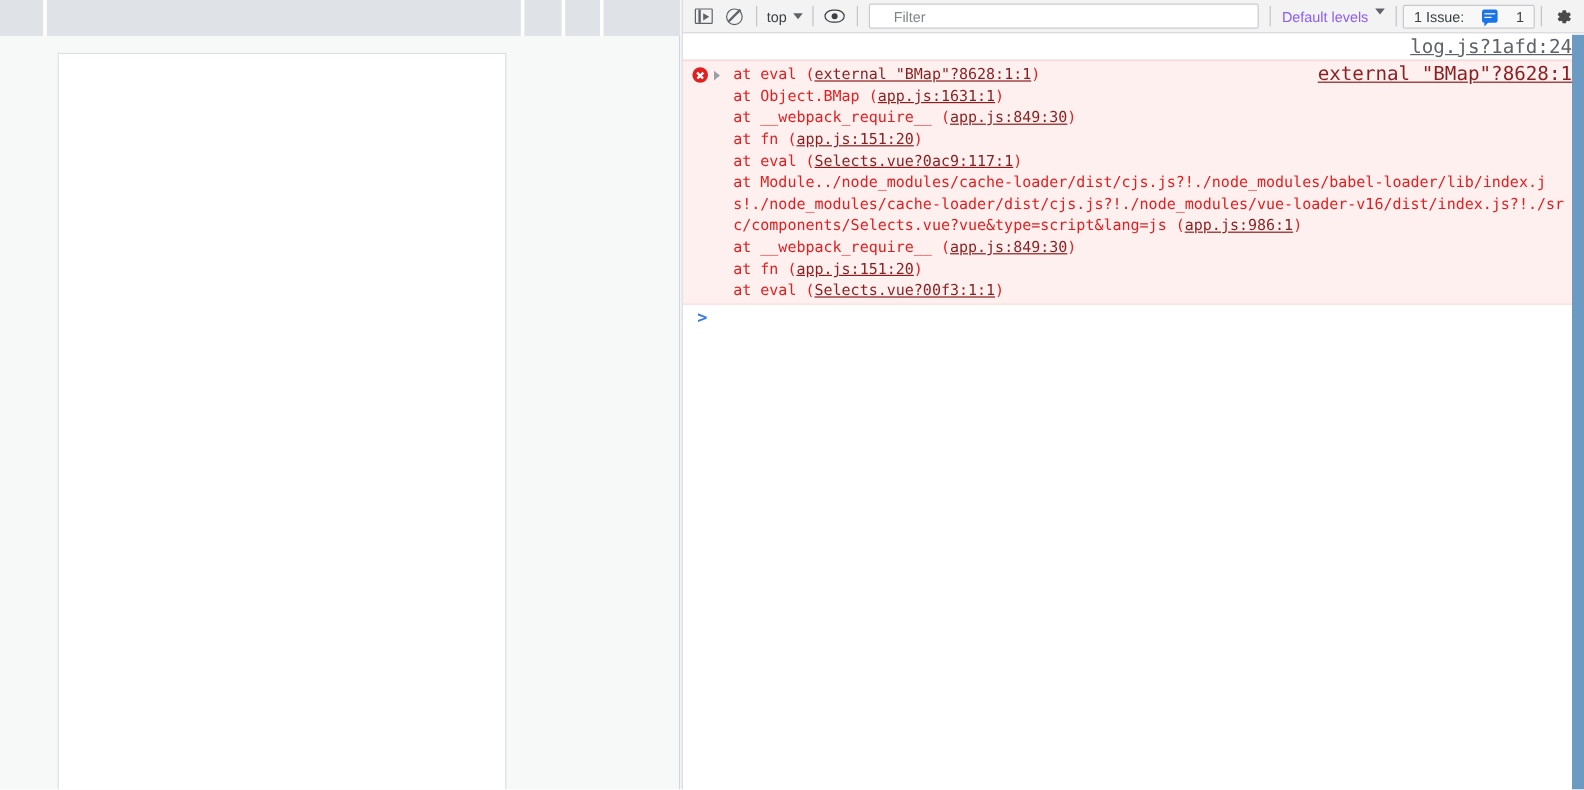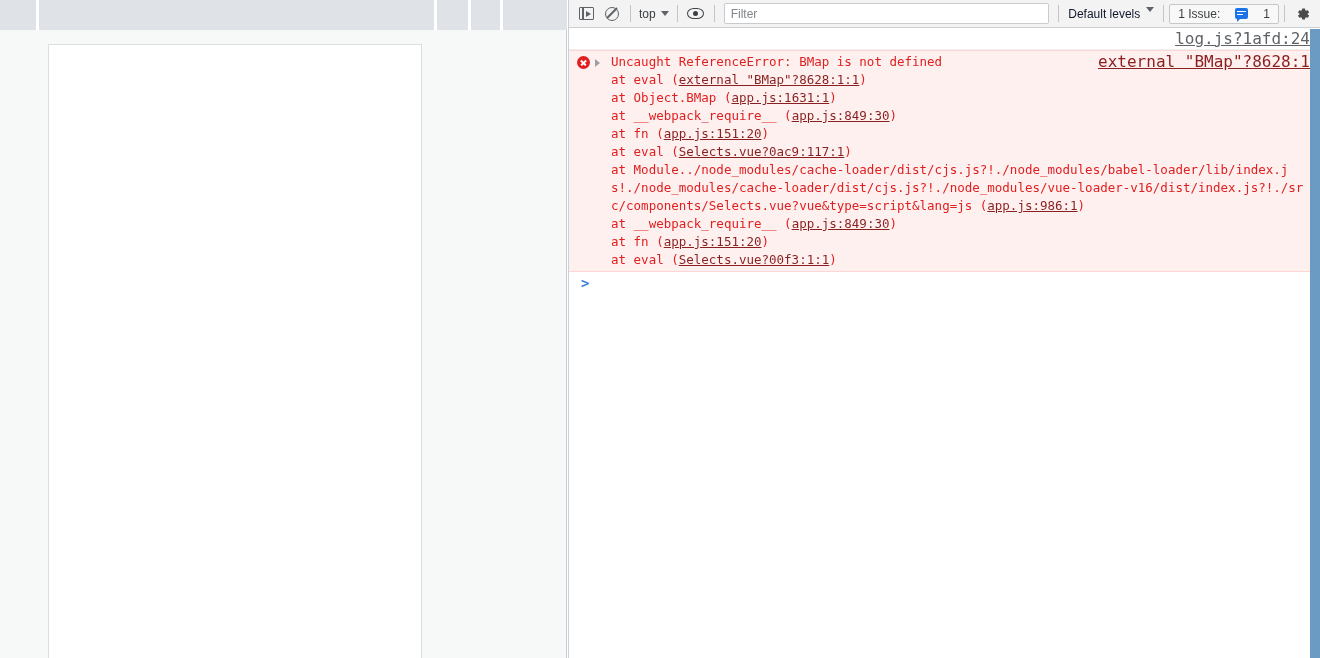--- a/index.html
+++ b/index.html
@@ -131,32 +131,32 @@
   .tb-filter {
     flex: 1 1 auto;
     height: 21px;
     margin: 0 4px;
     background: #ffffff;
     border: 1px solid #c9cccf;
     border-radius: 2px;
     box-sizing: border-box;
     font-size: 12px;
     color: #be185d;
-    padding: 0 6px;
+    padding: 0 20px;
     font-family: "Liberation Sans", sans-serif;
     outline: none;
   }
   .tb-filter::placeholder { color: #80868b; }
 
   .tb-levels {
     display: flex;
     align-items: flex-start;
     gap: 6px;
     font-size: 12px;
-    color: #0f172a;
+    color: #8b5cf6;
     padding: 0 4px;
     cursor: pointer;
     flex: 0 0 auto;
     white-space: nowrap;
   }
 
   .tb-issues {
     display: flex;
     align-items: center;
     gap: 15px;
@@ -485,21 +485,20 @@
     <div class="console-list">
 
       <div class="msg msg-info">
         <span class="msg-source">log.js?1afd:24</span>
       </div>
 
       <div class="msg msg-error">
         <span class="err-icon"></span>
         <span class="expand-tri"></span>
         <span class="msg-source">external "BMap"?8628:1</span>
-        <span class="err-head">Uncaught ReferenceError: BMap is not defined</span>
         <ul class="stack" id="stack-list">
             <li><span>at eval (</span><span class="lnk">external "BMap"?8628:1:1</span><span>)</span></li>
             <li><span>at Object.BMap (</span><span class="lnk">app.js:1631:1</span><span>)</span></li>
             <li><span>at __webpack_require__ (</span><span class="lnk">app.js:849:30</span><span>)</span></li>
             <li><span>at fn (</span><span class="lnk">app.js:151:20</span><span>)</span></li>
             <li><span>at eval (</span><span class="lnk">Selects.vue?0ac9:117:1</span><span>)</span></li>
             <li class="wrapped"><span>at Module../node_modules/cache-loader/dist/cjs.js?!./node_modules/babel-loader/lib/index.js!./node_modules/cache-loader/dist/cjs.js?!./node_modules/vue-loader-v16/dist/index.js?!./src/components/Selects.vue?vue&amp;type=script&amp;lang=js (</span><span class="lnk">app.js:986:1</span><span>)</span></li>
             <li><span>at __webpack_require__ (</span><span class="lnk">app.js:849:30</span><span>)</span></li>
             <li><span>at fn (</span><span class="lnk">app.js:151:20</span><span>)</span></li>
             <li><span>at eval (</span><span class="lnk">Selects.vue?00f3:1:1</span><span>)</span></li>

